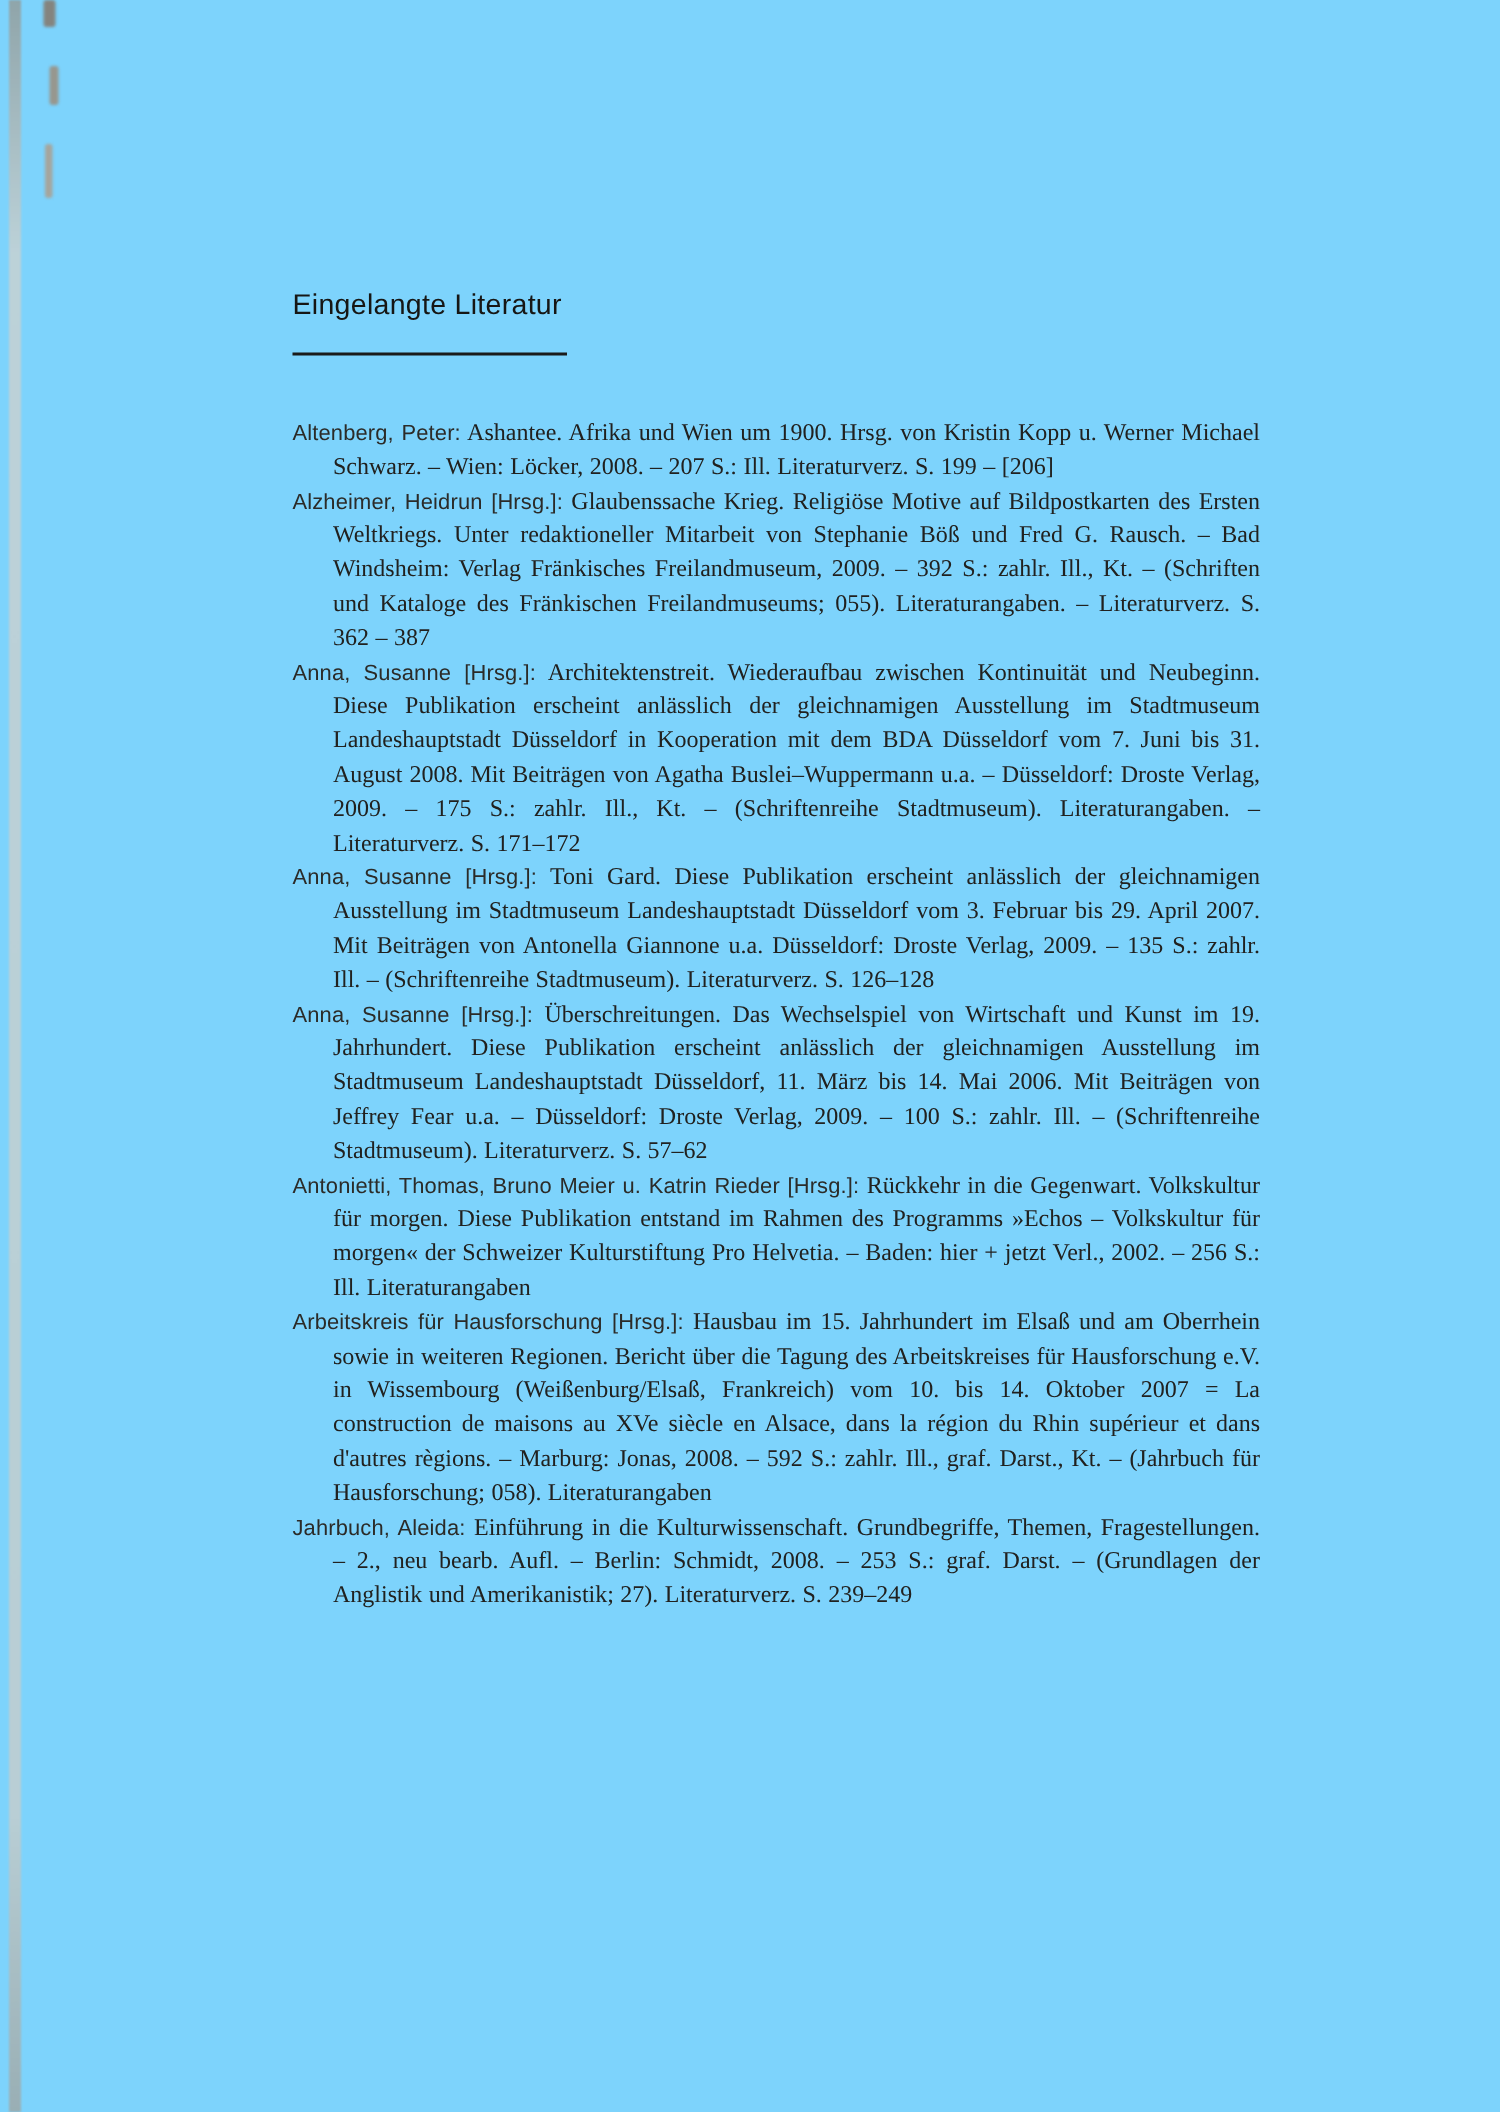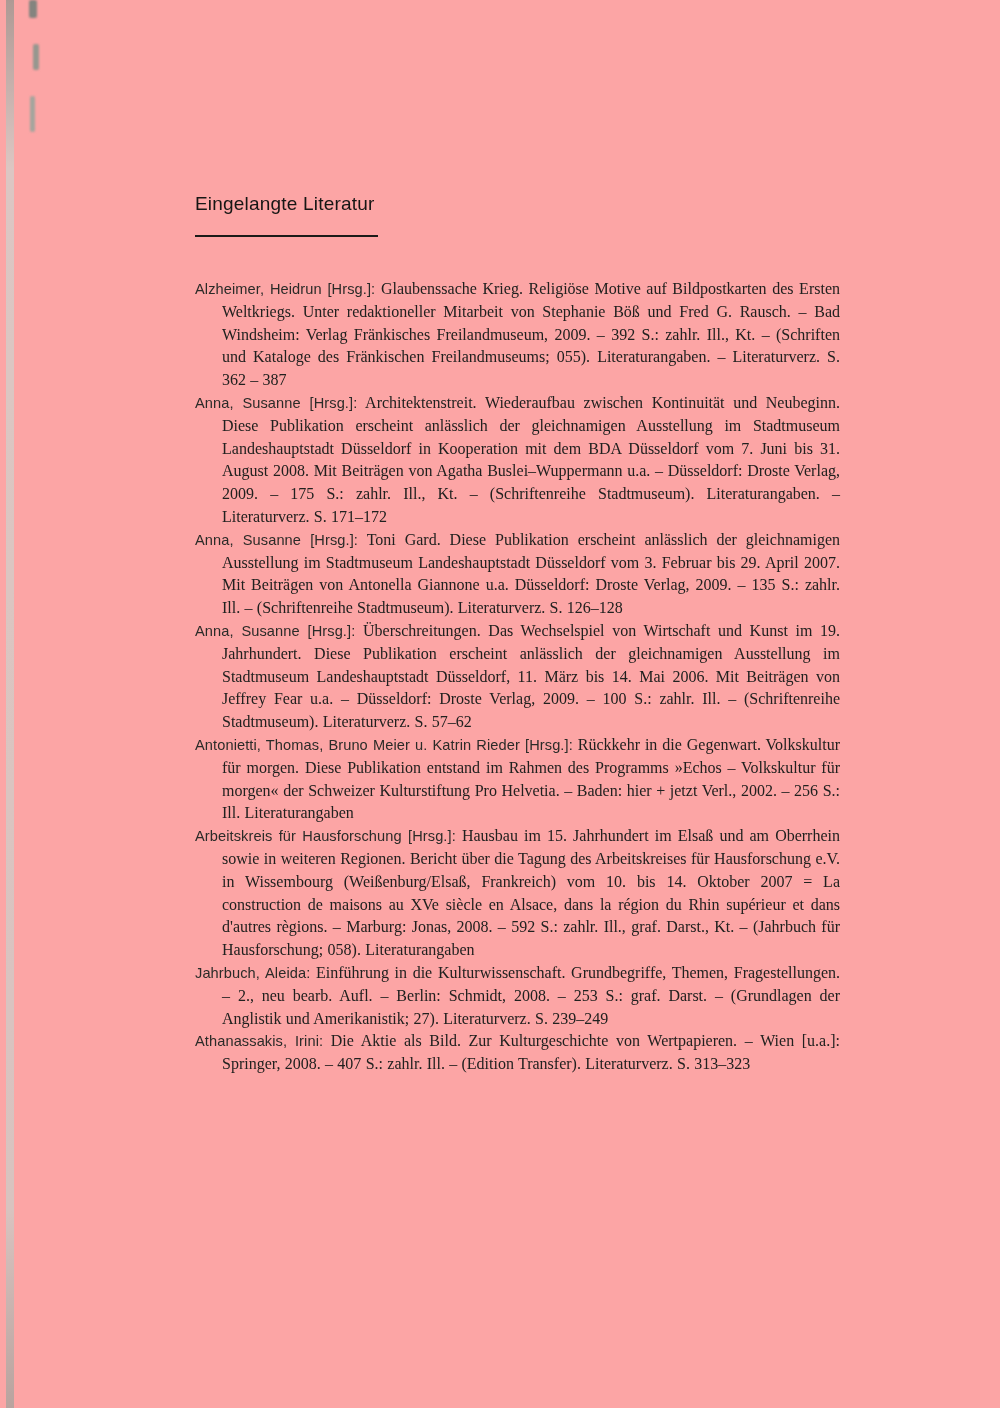--- a/index.html
+++ b/index.html
@@ -5,21 +5,21 @@
   html, body {
     margin: 0;
     padding: 0;
     background: #f4f4f2;
   }
   .page {
     position: relative;
     width: 1000px;
     height: 1408px;
     margin: 0 auto;
-    background: #fca5a5;
+    background: #7dd3fc;
     overflow: hidden;
     font-family: "Liberation Serif", serif;
     color: #21211f;
   }
   
   .scan-edge {
     position: absolute;
     left: 6px;
     top: 0;
     width: 8px;
@@ -89,33 +89,33 @@
   <div class="scan-edge"></div>
   <div class="scan-mark m1"></div>
   <div class="scan-mark m2"></div>
   <div class="scan-mark m3"></div>
 
   <div class="heading">Eingelangte Literatur</div>
   <div class="heading-rule"></div>
 
   <div class="bib">
 
+    <p class="entry"><span class="author">Altenberg, Peter:</span> <span class="text">Ashantee. Afrika und Wien um 1900. Hrsg. von Kristin Kopp u. Werner Michael Schwarz. – Wien: Löcker, 2008. – 207 S.: Ill. Literaturverz. S. 199 – [206]</span></p>
 
     <p class="entry"><span class="author">Alzheimer, Heidrun [Hrsg.]:</span> <span class="text">Glaubenssache Krieg. Religiöse Motive auf Bildpostkarten des Ersten Weltkriegs. Unter redaktioneller Mitarbeit von Stephanie Böß und Fred G. Rausch. – Bad Windsheim: Verlag Fränkisches Freilandmuseum, 2009. – 392 S.: zahlr. Ill., Kt. – (Schriften und Kataloge des Fränkischen Freilandmuseums; 055). Literaturangaben. – Literaturverz. S. 362 – 387</span></p>
 
     <p class="entry"><span class="author">Anna, Susanne [Hrsg.]:</span> <span class="text">Architektenstreit. Wiederaufbau zwischen Kontinuität und Neubeginn. Diese Publikation erscheint anlässlich der gleichnamigen Ausstellung im Stadtmuseum Landeshauptstadt Düsseldorf in Kooperation mit dem BDA Düsseldorf vom 7. Juni bis 31. August 2008. Mit Beiträgen von Agatha Buslei–Wuppermann u.a. – Düsseldorf: Droste Verlag, 2009. – 175 S.: zahlr. Ill., Kt. – (Schriftenreihe Stadtmuseum). Literaturangaben. – Literaturverz. S. 171–172</span></p>
 
     <p class="entry"><span class="author">Anna, Susanne [Hrsg.]:</span> <span class="text">Toni Gard. Diese Publikation erscheint anlässlich der gleichnamigen Ausstellung im Stadtmuseum Landeshauptstadt Düsseldorf vom 3. Februar bis 29. April 2007. Mit Beiträgen von Antonella Giannone u.a. Düsseldorf: Droste Verlag, 2009. – 135 S.: zahlr. Ill. – (Schriftenreihe Stadtmuseum). Literaturverz. S. 126–128</span></p>
 
     <p class="entry"><span class="author">Anna, Susanne [Hrsg.]:</span> <span class="text">Überschreitungen. Das Wechselspiel von Wirtschaft und Kunst im 19. Jahrhundert. Diese Publikation erscheint anlässlich der gleichnamigen Ausstellung im Stadtmuseum Landeshauptstadt Düsseldorf, 11. März bis 14. Mai 2006. Mit Beiträgen von Jeffrey Fear u.a. – Düsseldorf: Droste Verlag, 2009. – 100 S.: zahlr. Ill. – (Schriftenreihe Stadtmuseum). Literaturverz. S. 57–62</span></p>
 
     <p class="entry"><span class="author">Antonietti, Thomas, Bruno Meier u. Katrin Rieder [Hrsg.]:</span> <span class="text">Rückkehr in die Gegenwart. Volkskultur für morgen. Diese Publikation entstand im Rahmen des Programms »Echos – Volkskultur für morgen« der Schweizer Kulturstiftung Pro Helvetia. – Baden: hier + jetzt Verl., 2002. – 256 S.: Ill. Literaturangaben</span></p>
 
     <p class="entry"><span class="author">Arbeitskreis für Hausforschung [Hrsg.]:</span> <span class="text">Hausbau im 15. Jahrhundert im Elsaß und am Oberrhein sowie in weiteren Regionen. Bericht über die Tagung des Arbeitskreises für Hausforschung e.V. in Wissembourg (Weißenburg/Elsaß, Frankreich) vom 10. bis 14. Oktober 2007 = La construction de maisons au XVe siècle en Alsace, dans la région du Rhin supérieur et dans d'autres règions. – Marburg: Jonas, 2008. – 592 S.: zahlr. Ill., graf. Darst., Kt. – (Jahrbuch für Hausforschung; 058). Literaturangaben</span></p>
 
 
     <p class="entry"><span class="author">Jahrbuch, Aleida:</span> <span class="text">Einführung in die Kulturwissenschaft. Grundbegriffe, Themen, Fragestellungen. – 2., neu bearb. Aufl. – Berlin: Schmidt, 2008. – 253 S.: graf. Darst. – (Grundlagen der Anglistik und Amerikanistik; 27). Literaturverz. S. 239–249</span></p>
 
-    <p class="entry"><span class="author">Athanassakis, Irini:</span> <span class="text">Die Aktie als Bild. Zur Kulturgeschichte von Wertpapieren. – Wien [u.a.]: Springer, 2008. – 407 S.: zahlr. Ill. – (Edition Transfer). Literaturverz. S. 313–323</span></p>
 
 
   </div>
 </div>
 
 </body></html>

